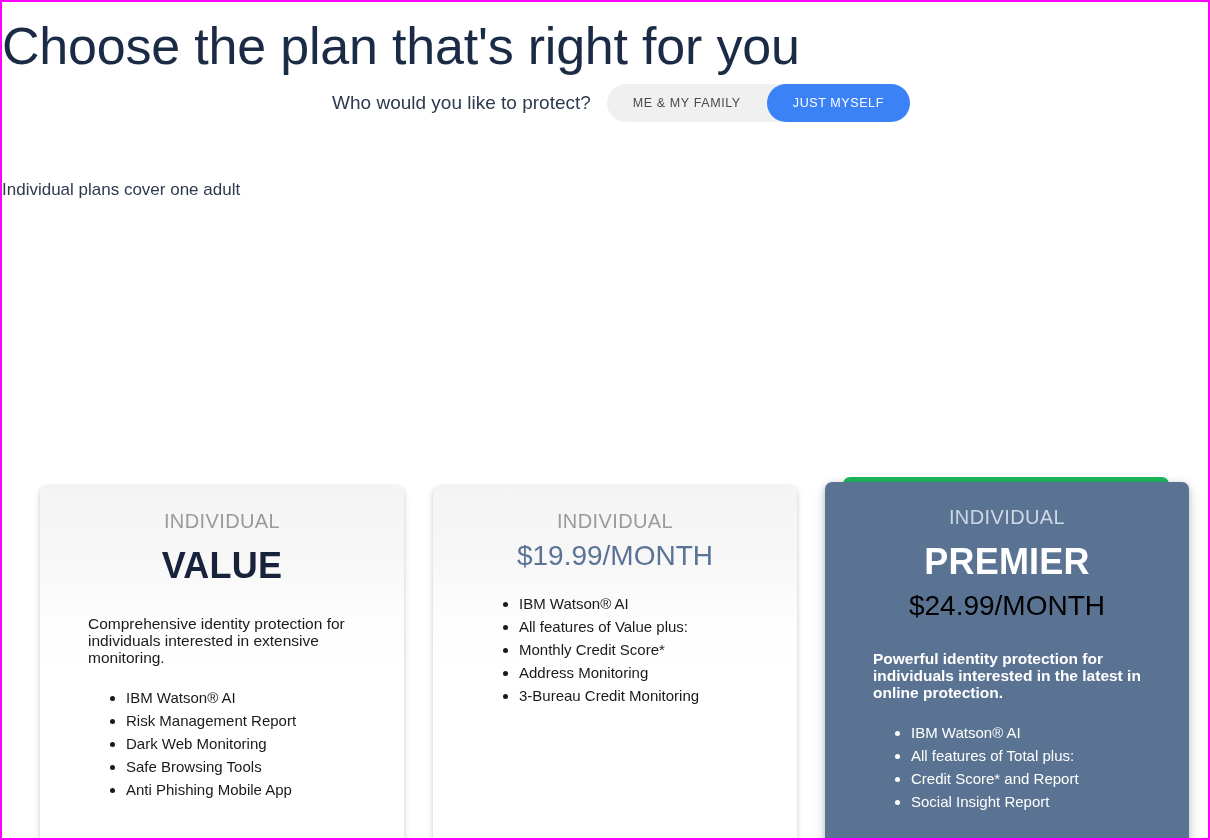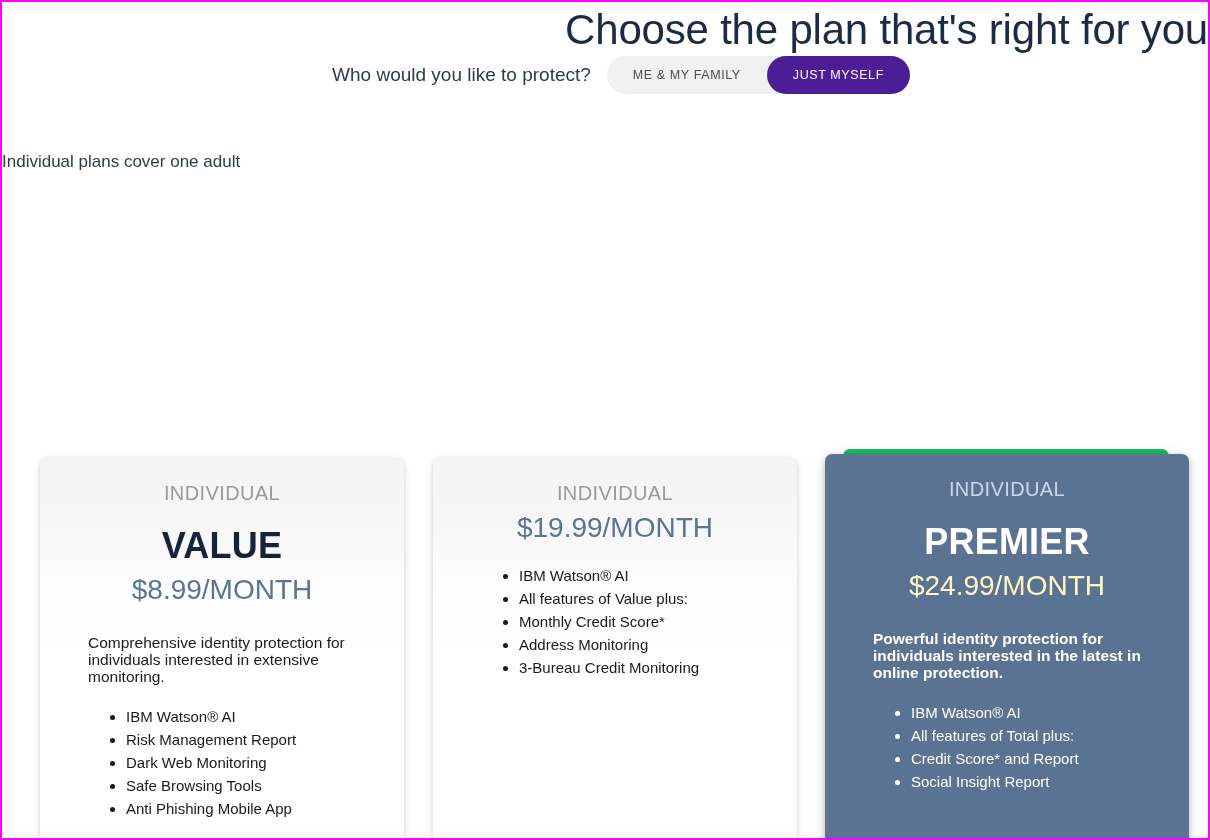--- a/index.html
+++ b/index.html
@@ -19,35 +19,35 @@
   .page {
     position: relative;
     width: 1206px;
     height: 836px;
     background: #ffffff;
     overflow: hidden;
   }
 
   
   .page-title {
-    text-align: right;
+    text-align: left;
     color: #1c2b45;
-    font-size: 42px;
+    font-size: 52px;
     font-weight: 400;
     letter-spacing: -0.2px;
     margin: 0;
-    padding-top: 2px;
+    padding-top: 18px;
     line-height: 52px;
   }
 
   .toggle-row {
     display: flex;
     align-items: center;
     justify-content: center;
-    margin-top: 0;
+    margin-top: 12px;
     gap: 16px;
     padding-left: 32px;
   }
   .toggle-question {
     font-size: 19px;
     color: #2d3a4f;
   }
   .toggle-group {
     display: flex;
     align-items: center;
@@ -63,21 +63,21 @@
     font-size: 12.5px;
     letter-spacing: 0.6px;
     color: #4a4a4a;
     height: 38px;
     padding: 0 26px;
     border-radius: 22px;
     cursor: pointer;
     white-space: nowrap;
   }
   .toggle-btn.active {
-    background: #4c1d95;
+    background: #3b82f6;
     color: #ffffff;
   }
 
   .subtitle {
     font-size: 17px;
     color: #2d3a4f;
     margin-top: 58px;
   }
 
   
@@ -138,32 +138,32 @@
     letter-spacing: 0.4px;
     padding-top: 24px;
     font-weight: 400;
   }
   .card-premier .tier { color: #cdd8e6; }
 
   .plan-name {
     font-size: 36px;
     font-weight: bold;
     color: #16233a;
-    margin-top: 20px;
+    margin-top: 12px;
     letter-spacing: 0.2px;
   }
   .card-premier .plan-name { color: #ffffff; }
 
   .price {
     font-size: 28px;
     color: #5b7395;
     margin-top: 7px;
     font-weight: 400;
   }
-  .card-premier .price { color: #fef9c3; }
+  .card-premier .price { color: #000000; }
 
   .desc {
     text-align: left;
     font-size: 15.5px;
     line-height: 17px;
     color: #1a1a1a;
     margin-top: 28px;
     padding: 0 22px 0 22px;
   }
   .card-premier .desc {
@@ -198,21 +198,20 @@
   </div>
 
   <div class="subtitle">Individual plans cover one adult</div>
 
   <div class="cards">
 
     <div class="card card-plain card-value">
       <div class="card-inner">
         <div class="tier">INDIVIDUAL</div>
         <div class="plan-name">VALUE</div>
-        <div class="price">$8.99/MONTH</div>
         <div class="desc">Comprehensive identity protection for individuals interested in extensive monitoring.</div>
         <ul class="features">
           <li>IBM Watson® AI</li>
           <li>Risk Management Report</li>
           <li>Dark Web Monitoring</li>
           <li>Safe Browsing Tools</li>
           <li>Anti Phishing Mobile App</li>
         </ul>
 
       </div>

